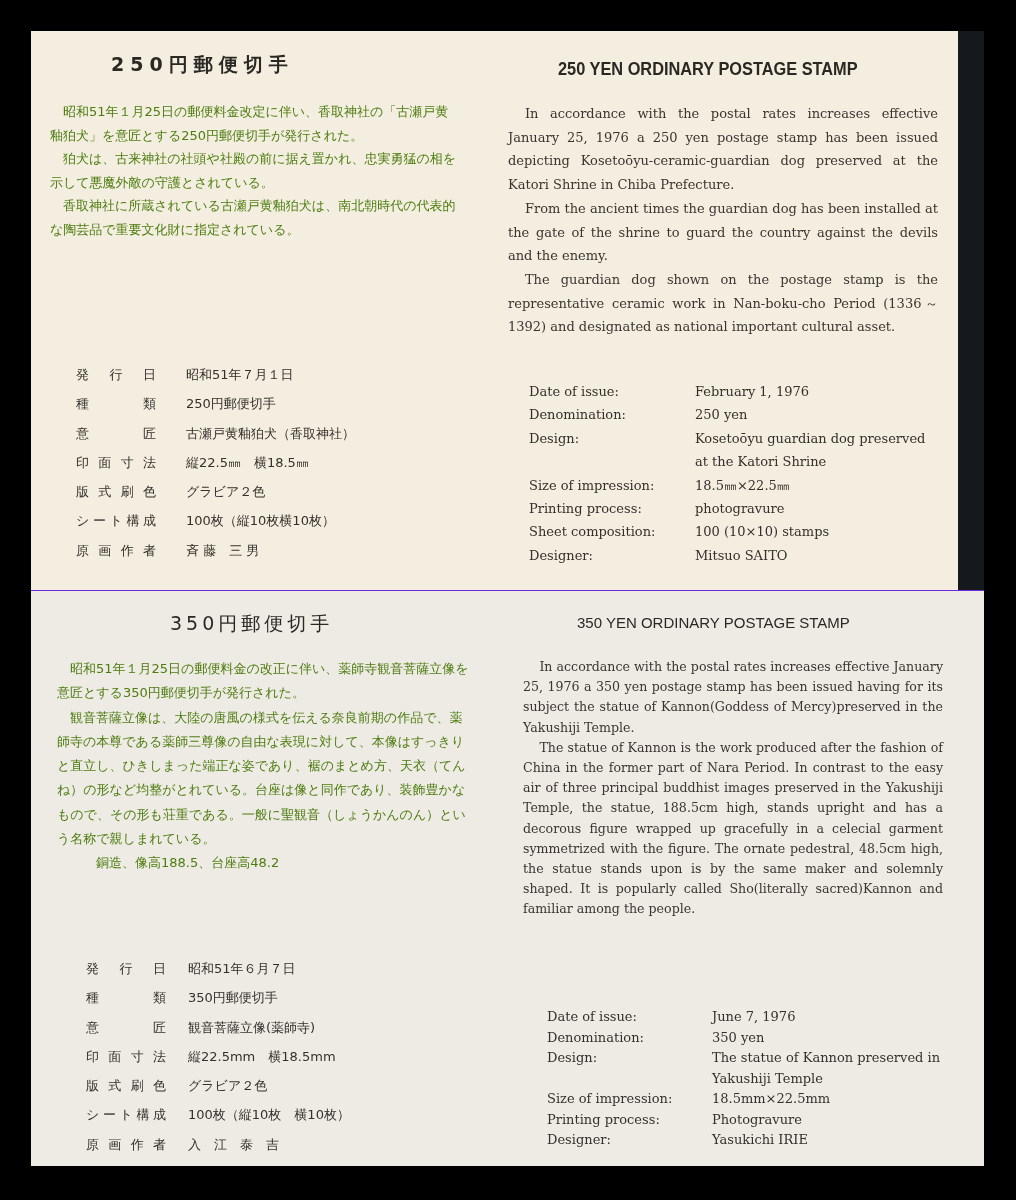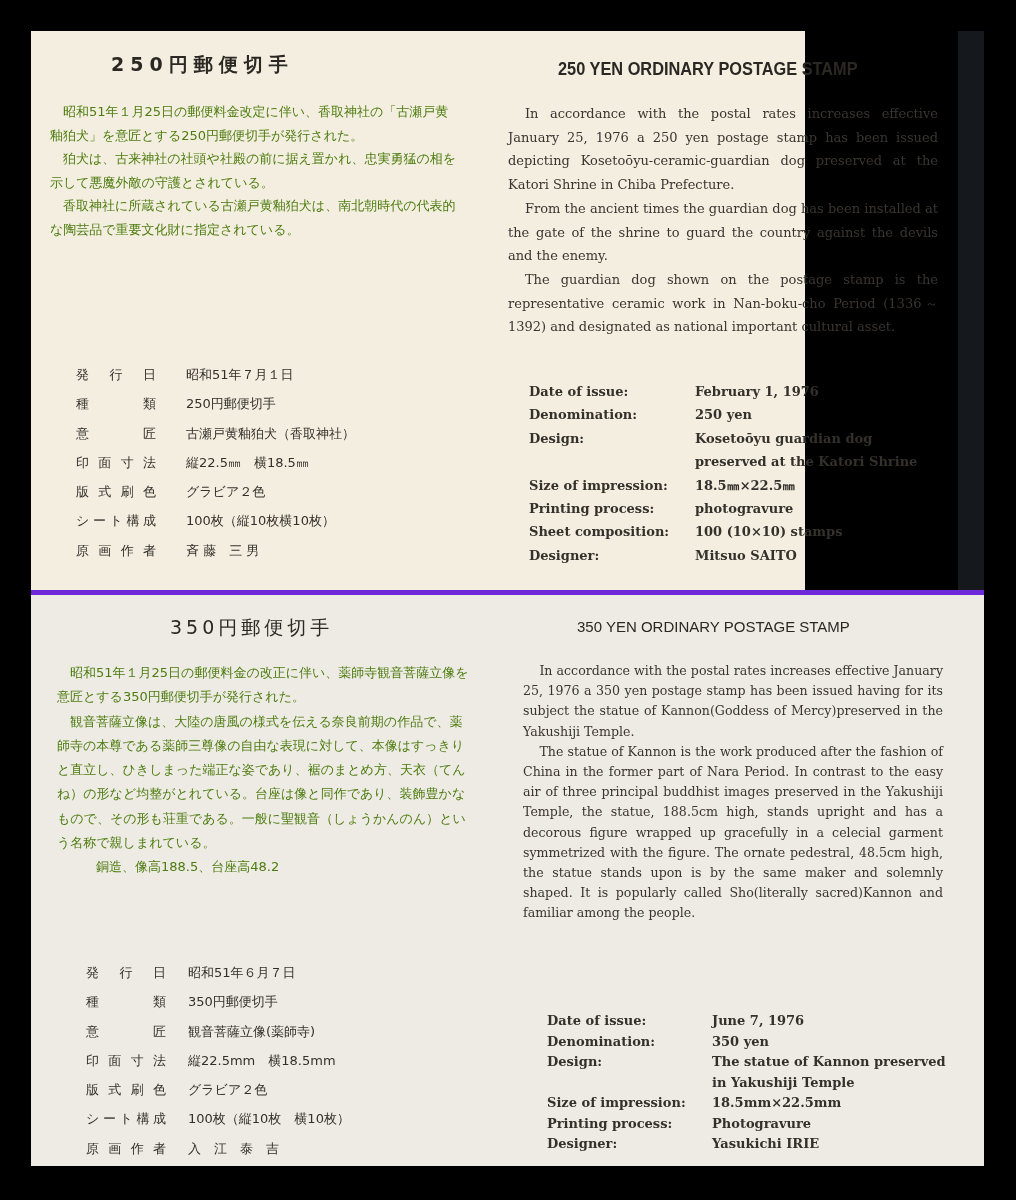--- a/index.html
+++ b/index.html
@@ -2,41 +2,41 @@
 <html><head>
 <meta charset="utf-8">
 <style>
   html, body { margin: 0; padding: 0; }
   body {
     width: 1016px; height: 1200px; background: #000; position: relative; overflow: hidden;
     font-family: "DejaVu Serif", serif; color: #2a2622;
   }
   .dark-strip { position: absolute; left: 958px; top: 31px; width: 26px; height: 559px; background: #15181c; }
   .card { position: absolute; box-sizing: border-box; }
-  .card-top { left: 31px; top: 31px; width: 774px; height: 559px; background: #f3eedf; }
-  .card-bottom { left: 31px; top: 590px; width: 953px; height: 576px; background: #eeebe5; border-top: 5px solid #6d28d9; }
+  .card-top { left: 31px; top: 31px; width: 927px; height: 559px; background: #f3eedf; }
+  .card-bottom { left: 31px; top: 590px; width: 953px; height: 576px; background: #eeebe5; border-top: 1px solid #6d28d9; }
   .jp { position: absolute; font-family: "DejaVu Sans", sans-serif; }
   .en { position: absolute; font-family: "DejaVu Serif", serif; }
   .title-jp { font-size: 19px; letter-spacing: 6px; font-weight: bold; color: #2b2824; white-space: nowrap; }
   .title-en { font-family: "Liberation Sans", sans-serif; font-size: 17px; white-space: nowrap; color: #2b2824; }
   .title-en.condensed { transform: scaleX(0.86); transform-origin: left top; font-weight: bold; font-size: 19px; }
   .para-jp { font-size: 13px; line-height: 23.5px; color: #4d7c0f; }
   .para-jp p { margin: 0; text-indent: 1em; }
   .para-en { font-size: 13px; line-height: 23.7px; color: #3a3530; text-align: justify; }
   .para-en p { margin: 0; text-indent: 1.3em; }
   .para-en.tight { line-height: 20.2px; font-size: 12.6px; }
   .spec { position: absolute; font-size: 13px; color: #34302b; }
   .spec .row { display: flex; }
   .spec .lbl { flex: none; }
   .spec .val { flex: 1; }
   .spec-jp .row { height: 29.3px; font-family: "DejaVu Sans", sans-serif; }
   .spec-jp .lbl { width: 110px; text-align-last: justify; text-align: justify; margin-right: 0; }
   .spec-jp .val { padding-left: 0; }
   .spec-en { font-family: "DejaVu Serif", serif; }
-  .spec-en .row { line-height: 23.4px; font-weight: bold; }
+  .spec-en .row { line-height: 23.4px; }
   .spec-en .lbl { width: 166px; }
   .spec-en.bottom .row { line-height: 20.5px; }
   .spec-en.bottom .lbl { width: 165px; }
 </style>
 </head>
 <body>
 
 <div class="dark-strip"></div>
 
 <div class="card card-top">

